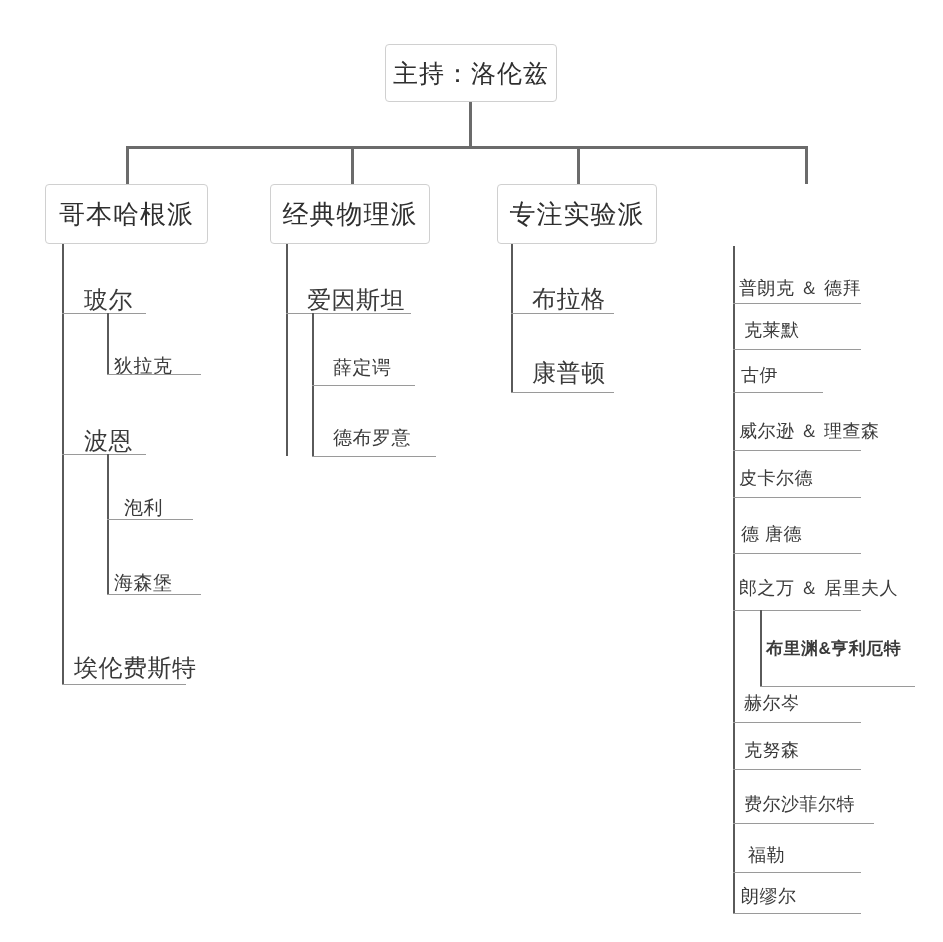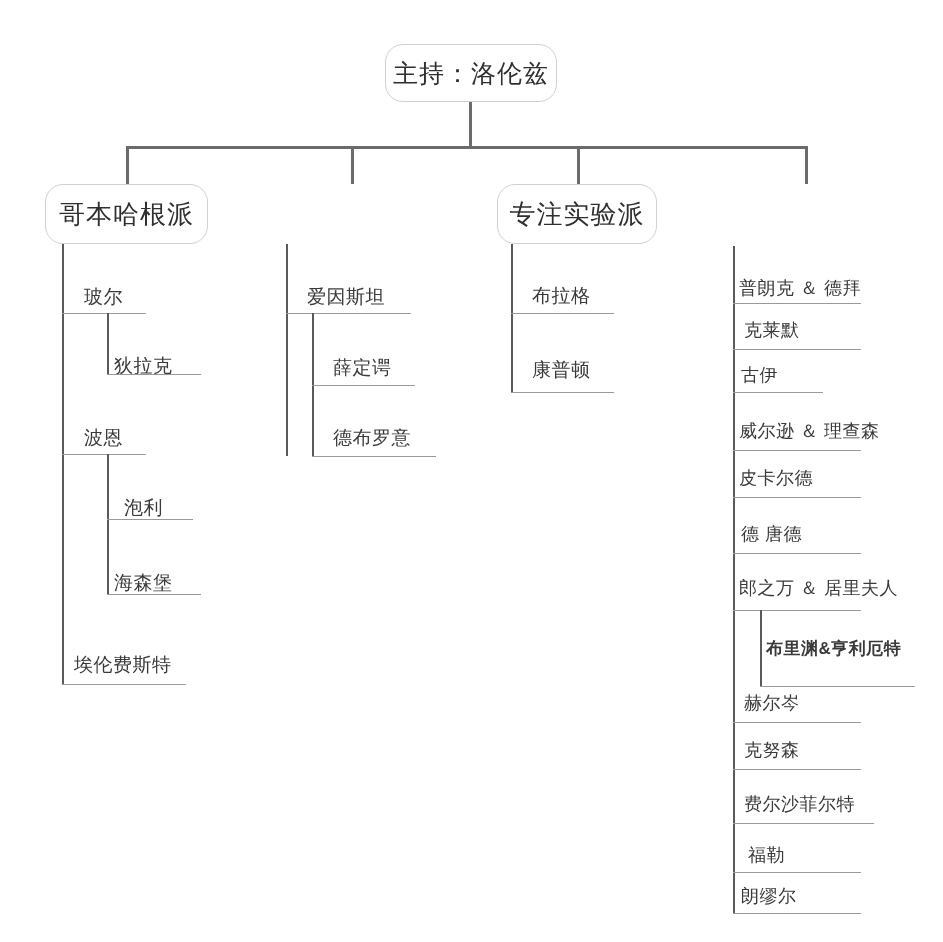--- a/index.html
+++ b/index.html
@@ -17,21 +17,21 @@
     height: 942px;
     overflow: hidden;
     background: #ffffff;
   }
 
   
   .node-box {
     position: absolute;
     box-sizing: border-box;
     border: 1.5px solid #d0d0d0;
-    border-radius: 18px;
+    border-radius: 4px;
     background: #ffffff;
     display: flex;
     align-items: center;
     justify-content: center;
     color: #2f2f2f;
     letter-spacing: 1px;
     white-space: nowrap;
   }
   #root-node {
     left: 385px;
@@ -68,21 +68,21 @@
     background: #9a9a9a;
   }
 
   
   .member {
     position: absolute;
     white-space: nowrap;
     color: #3a3a3a;
     letter-spacing: 0.5px;
   }
-  .m-lv1 { font-size: 19px; text-align: right; }
+  .m-lv1 { font-size: 24px; text-align: right; }
   .m-lv2 { font-size: 19px; }
   .m-lv4 { font-size: 18px; }
   .m-lv4n { font-size: 17px; }
 </style>
 </head>
 <body>
 
 <div id="canvas">
 
   <div id="root-node" class="node-box">
@@ -91,20 +91,23 @@
 
   <div class="vline" style="left:469px; top:102px; height:46px;"></div>
   <div class="hline" style="left:126px; top:146px; width:682px;"></div>
   <div class="vline" style="left:126px; top:146px; height:38px;"></div>
   <div class="vline" style="left:351px; top:146px; height:38px;"></div>
   <div class="vline" style="left:577px; top:146px; height:38px;"></div>
   <div class="vline" style="left:805px; top:146px; height:38px;"></div>
 
   <div class="node-box faction-box" style="left:45px; width:163px;">
     <span>哥本哈根派</span>
+  </div>
+  <div class="node-box faction-box" style="left:270px; width:160px;">
+    <span>经典物理派</span>
   </div>
   <div class="node-box faction-box" style="left:497px; width:160px;">
     <span>专注实验派</span>
   </div>
 
   <div class="spine" style="left:62px; top:244px; height:441px;"></div>
 
   <div class="member m-lv1" style="left:84px; top:284px;">玻尔</div>
   <div class="underline" style="left:62px; top:313px; width:84px;"></div>
 

